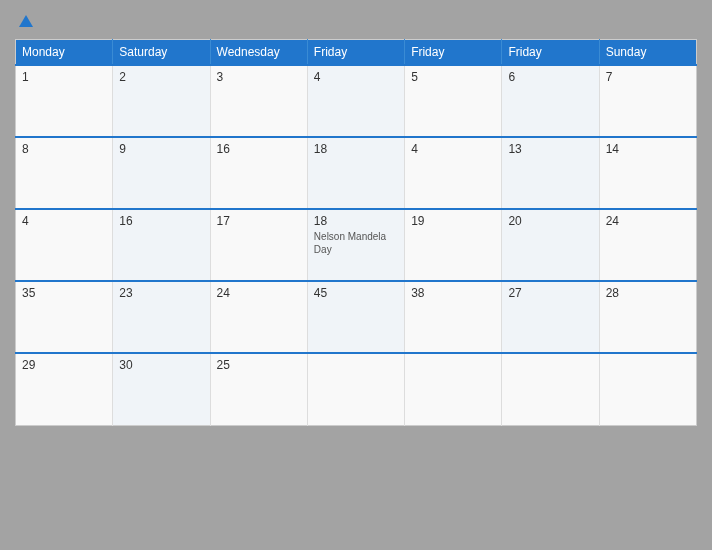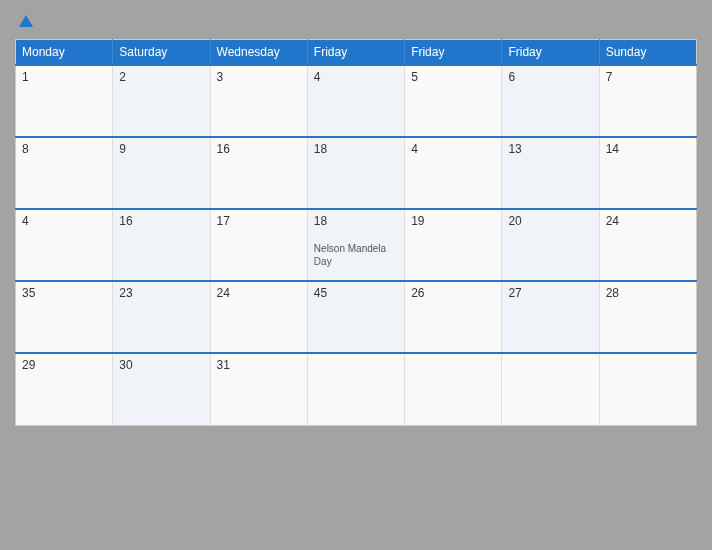--- a/index.html
+++ b/index.html
@@ -104,21 +104,21 @@
     }
     .day-num {
       font-size: 12px;
       color: #333;
       display: block;
       margin-bottom: 2px;
     }
     .holiday {
       font-size: 10px;
       color: #555;
-      margin-top: 14px;
+      margin-top: 2px;
       line-height: 1.3;
     }
     .empty {
       background: #f9f9f9 !important;
     }
   </style>
 </head>
 <body>
 
 <div class="page">
@@ -224,38 +224,38 @@
           <td>
             <span class="day-num">23</span>
           </td>
           <td>
             <span class="day-num">24</span>
           </td>
           <td>
             <span class="day-num">45</span>
           </td>
           <td>
-            <span class="day-num">26</span>
+            <span class="day-num">38</span>
           </td>
           <td>
             <span class="day-num">27</span>
           </td>
           <td>
             <span class="day-num">28</span>
           </td>
         </tr>
         <tr>
           <td>
             <span class="day-num">29</span>
           </td>
           <td>
             <span class="day-num">30</span>
           </td>
           <td>
-            <span class="day-num">31</span>
+            <span class="day-num">25</span>
           </td>
           <td class="empty"></td>
           <td class="empty"></td>
           <td class="empty"></td>
           <td class="empty"></td>
         </tr>
       </tbody>
   </table>
 </div>
 

